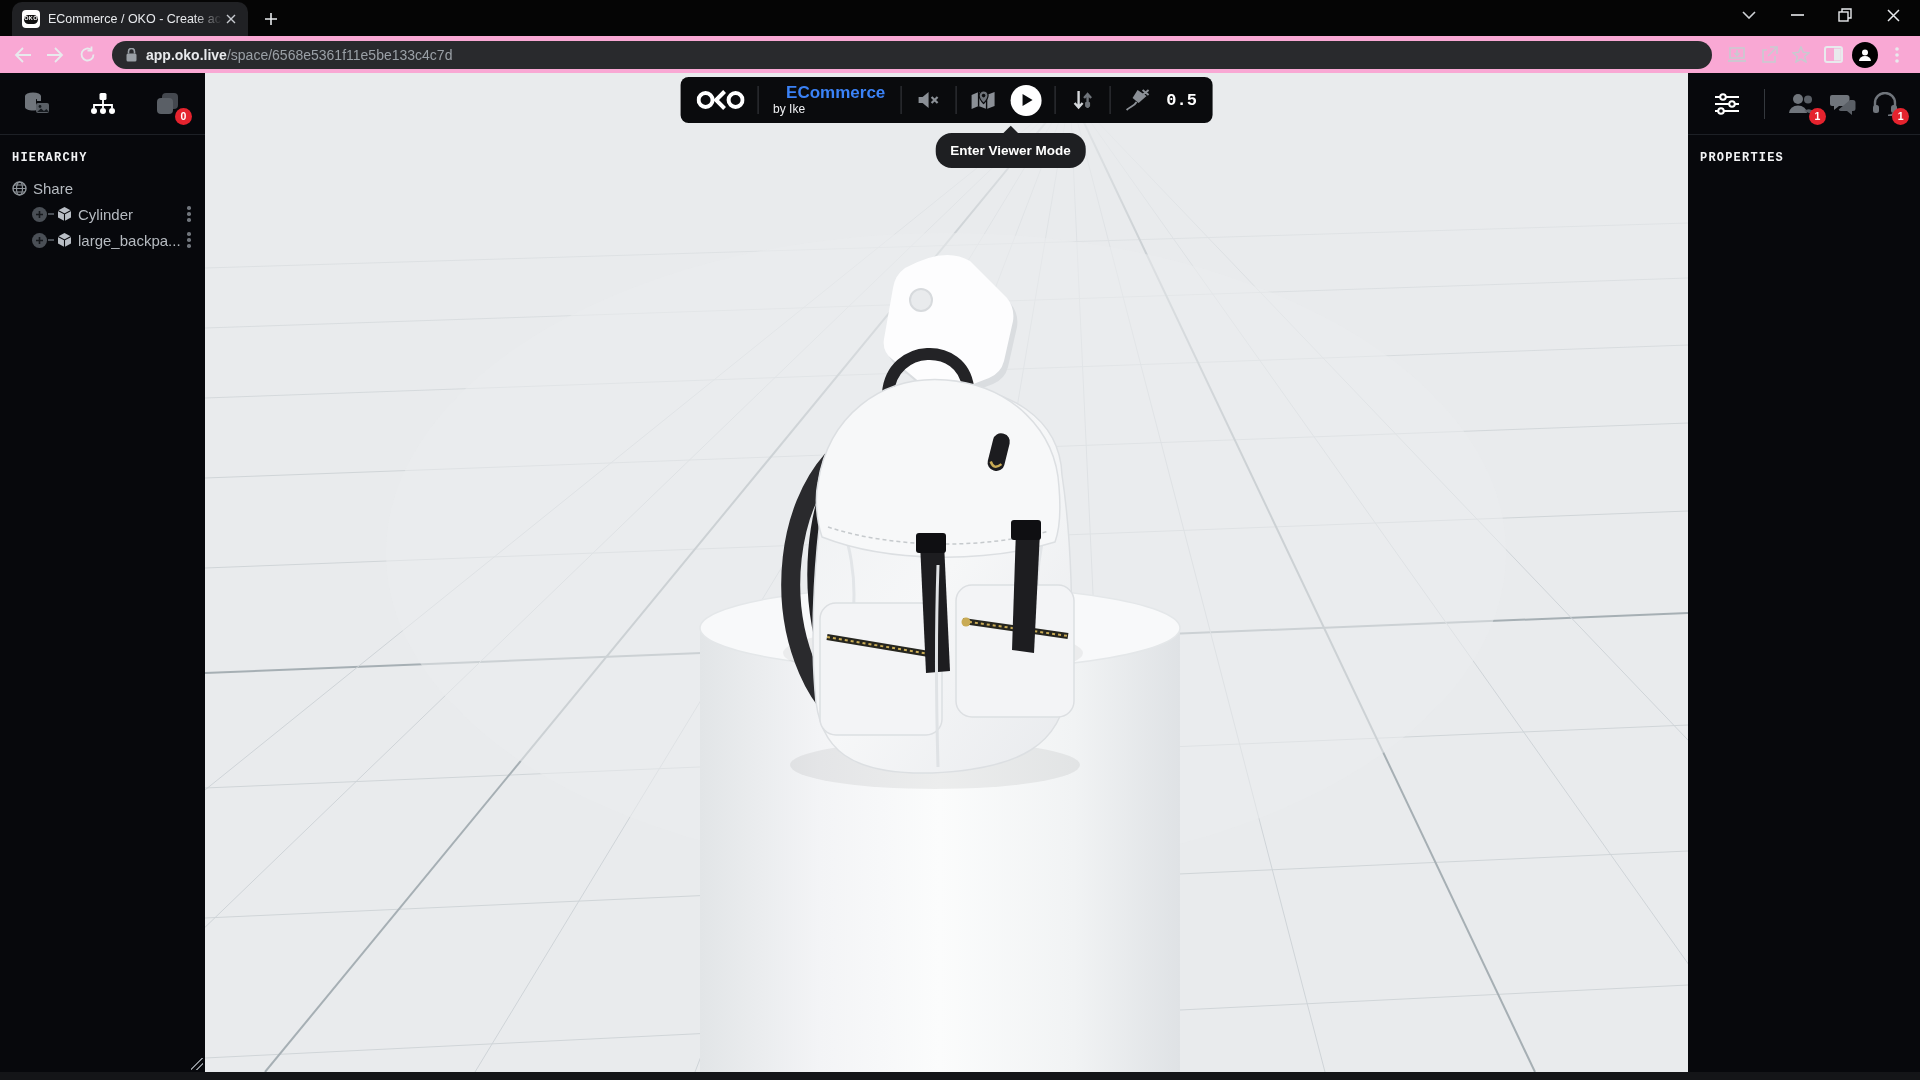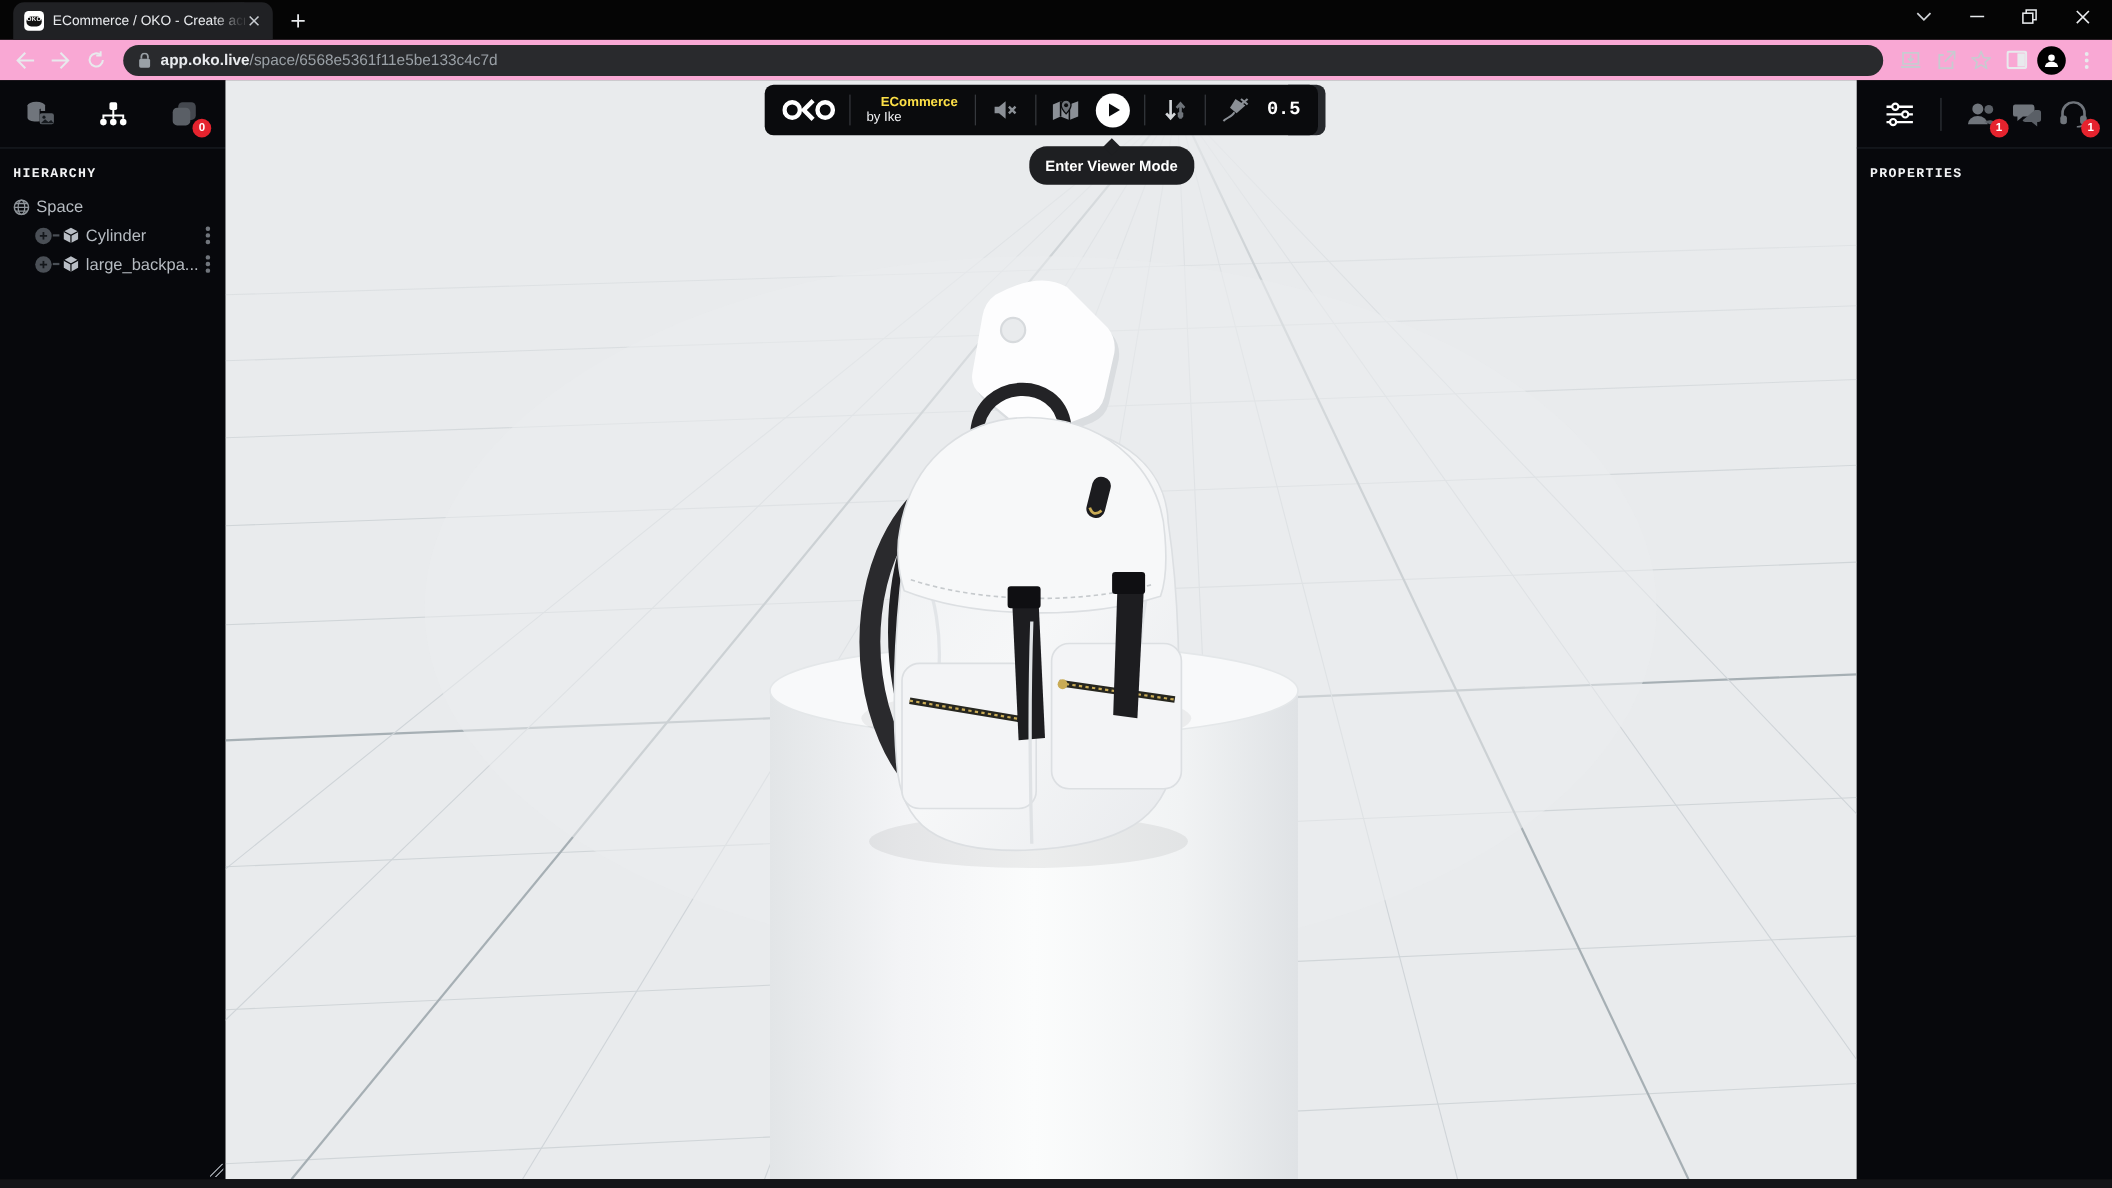--- a/index.html
+++ b/index.html
@@ -59,21 +59,21 @@
   .right-icons { flex:1; display:flex; align-items:center; justify-content:space-around; }
   .empty-text { color:#c6cbd1; font-size:15px; padding:14px 12px; }
 
   
   .canvas { flex:1; position:relative; background:#e9ebed; overflow:hidden; }
   .scene { position:absolute; inset:0; width:100%; height:100%; }
 
   .space-toolbar { position:absolute; top:4px; left:50%; transform:translateX(-50%); height:46px; background:#0a0b0d; border-radius:8px; display:flex; align-items:center; padding:0 16px; gap:13px; z-index:5; }
   .tb-div { width:1px; height:28px; background:#3a3d42; flex:none; }
   .tb-name { display:flex; flex-direction:column; justify-content:center; line-height:1.15; padding:0 2px; }
-  .tb-name .l1 { color:#fde047; font-size:12px; font-weight:bold;padding-left:13px; }
+  .tb-name .l1 { color:#3b82f6; font-size:17px; font-weight:bold;padding-left:13px; }
   .tb-name .l2 { color:#f0f1f3; font-size:12px; }
   .tb-icon { display:flex; align-items:center; justify-content:center; width:28px; height:28px; flex:none; }
   .play-btn { width:31px; height:31px; border-radius:50%; background:#fff; display:flex; align-items:center; justify-content:center; flex:none; }
   .play-btn .tri { width:0; height:0; border-left:10px solid #0a0b0d; border-top:6.5px solid transparent; border-bottom:6.5px solid transparent; margin-left:3px; }
   .tb-speed { color:#fff; font-size:17px; font-weight:bold; padding-left:2px;font-family:Liberation Mono, monospace; }
   .toolbar-expand { position:absolute; top:4px; left:calc(50% + 224px); width:34px; height:46px; background:#26282c; border-radius:0 8px 8px 0; display:flex; align-items:center; justify-content:center; z-index:4; }
 
   .viewer-tooltip { position:absolute; top:60px; left:calc(50% + 64px); transform:translateX(-50%); background:#1e1f22; color:#fff; font-size:13.5px; font-weight:bold; padding:10px 15px; border-radius:16px; z-index:6; white-space:nowrap; }
   .viewer-tooltip::before { content:""; position:absolute; top:-5px; left:50%; transform:translateX(-50%) rotate(45deg); width:11px; height:11px; background:#1e1f22; }
 
@@ -236,21 +236,21 @@
       <div class="panel-title">HIERARCHY</div>
 
 
       <div class="tree">
         <div class="tree-row">
           <svg width="15" height="15" viewBox="0 0 15 15">
               <circle cx="7.5" cy="7.5" r="6.5" fill="none" stroke="#8f959b" stroke-width="1.4"></circle>
               <ellipse cx="7.5" cy="7.5" rx="3" ry="6.5" fill="none" stroke="#8f959b" stroke-width="1.2"></ellipse>
               <path d="M1 7.5 H14 M2 4 H13 M2 11 H13" stroke="#8f959b" stroke-width="1.2"></path>
             </svg>
-          <span class="tree-label">Space</span>
+          <span class="tree-label">Share</span>
         </div>
         <div class="tree-row child">
           <span class="expander">
             <svg width="7" height="7" viewBox="0 0 7 7">
                 <path d="M3.5 0 V7 M0 3.5 H7" stroke="#14171b" stroke-width="1.6"></path>
               </svg>
           </span>
           <span class="connector"></span>
           <svg width="15" height="16" viewBox="0 0 15 16">
               <path d="M7.5 1 L14 4.5 V11.5 L7.5 15 L1 11.5 V4.5 Z" fill="#b9bec5"></path>

